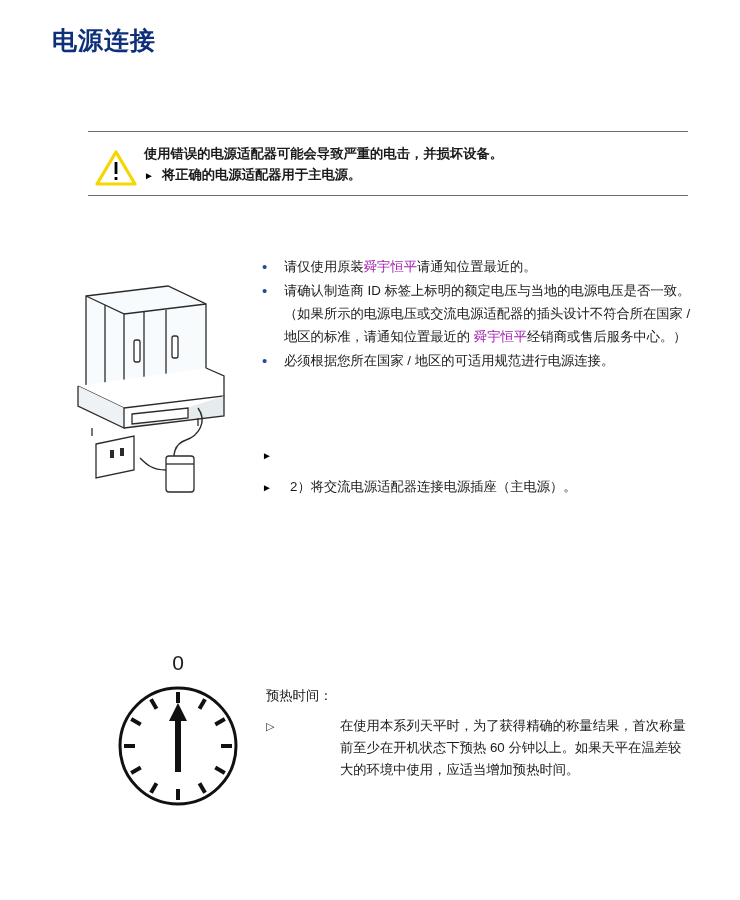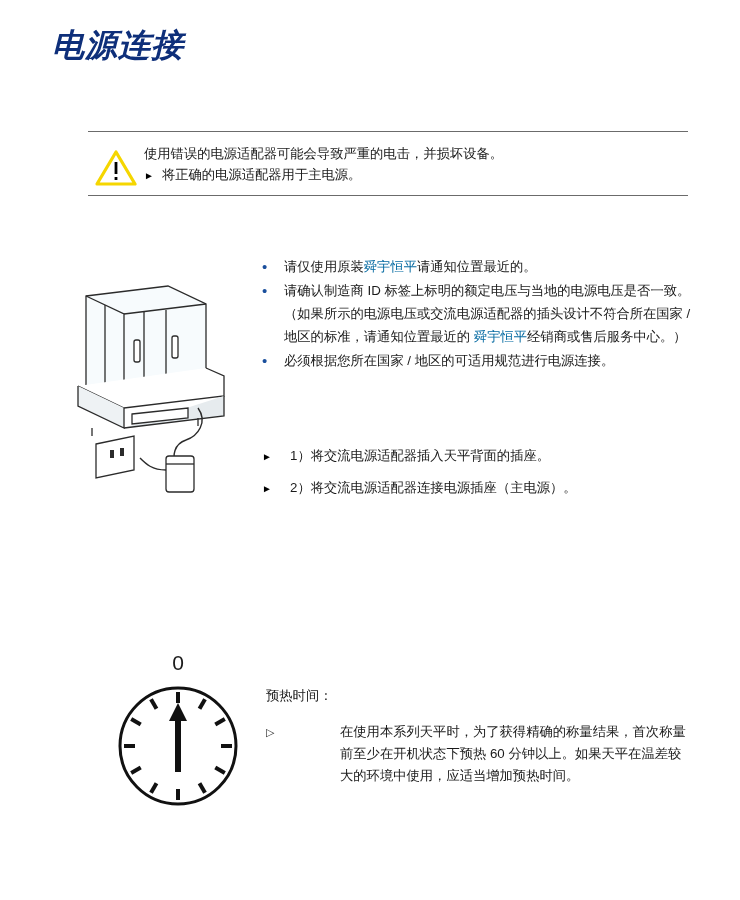--- a/index.html
+++ b/index.html
@@ -19,25 +19,24 @@
     position: relative;
     width: 740px;
     height: 900px;
   }
 
   
   .page-title {
     position: absolute;
     left: 52px;
     top: 24px;
-    font-size: 32px;
+    font-size: 25px;
     font-weight: bold;
     color: #0e2f7a;
     letter-spacing: 1px;
-    font-style: italic;
   }
 
   
   .warning-box {
     position: absolute;
     left: 88px;
     top: 131px;
     width: 600px;
     border-top: 1px solid #6b6b6b;
     border-bottom: 1px solid #6b6b6b;
@@ -51,20 +50,21 @@
     flex: 0 0 56px;
     display: flex;
     justify-content: center;
     padding-top: 8px;
   }
   .warn-text {
     flex: 1;
     font-size: 13.3px;
     line-height: 21px;
     padding-top: 1px;
+    font-weight: bold;
   }
   .warn-line2 {
     display: flex;
     align-items: baseline;
   }
   .warn-arrow {
     color: #000;
     font-size: 10px;
     margin-right: 8px;
     line-height: 21px;
@@ -86,21 +86,21 @@
   .bullet-dot {
     flex: 0 0 22px;
     color: #1a4f9c;
     font-size: 15px;
     line-height: 23px;
   }
   .bullet-body {
     flex: 1;
   }
   .brand {
-    color: #0369a1;
+    color: #a21caf;
   }
 
   
   .steps {
     position: absolute;
     left: 262px;
     top: 440px;
     width: 430px;
     font-size: 13.3px;
     line-height: 31px;
@@ -118,21 +118,21 @@
   
   .warmup {
     position: absolute;
     left: 266px;
     top: 685px;
     width: 420px;
     font-size: 13.3px;
     line-height: 22px;
   }
   .warmup-title {
-    margin-bottom: 14px;
+    margin-bottom: 8px;
   }
   .warmup-row {
     display: flex;
   }
   .warmup-arrow {
     flex: 0 0 26px;
     font-size: 11px;
     line-height: 22px;
   }
   .warmup-body {
@@ -245,21 +245,20 @@
     <div class="bullet-row">
       <div class="bullet-dot">•</div>
       <div class="bullet-body">必须根据您所在国家 / 地区的可适用规范进行电源连接。</div>
     </div>
 
   </div>
 
   <div class="steps">
     <div class="step-row">
       <span class="step-arrow">►</span>
-      <span>1）将交流电源适配器插入天平背面的插座。</span>
     </div>
     <div class="step-row">
       <span class="step-arrow">►</span>
       <span>2）将交流电源适配器连接电源插座（主电源）。</span>
     </div>
   </div>
 
   <div class="clock-fig">
     <div class="clock-label">0</div>
     <svg width="140" height="140" viewBox="0 0 140 140" aria-hidden="true">

